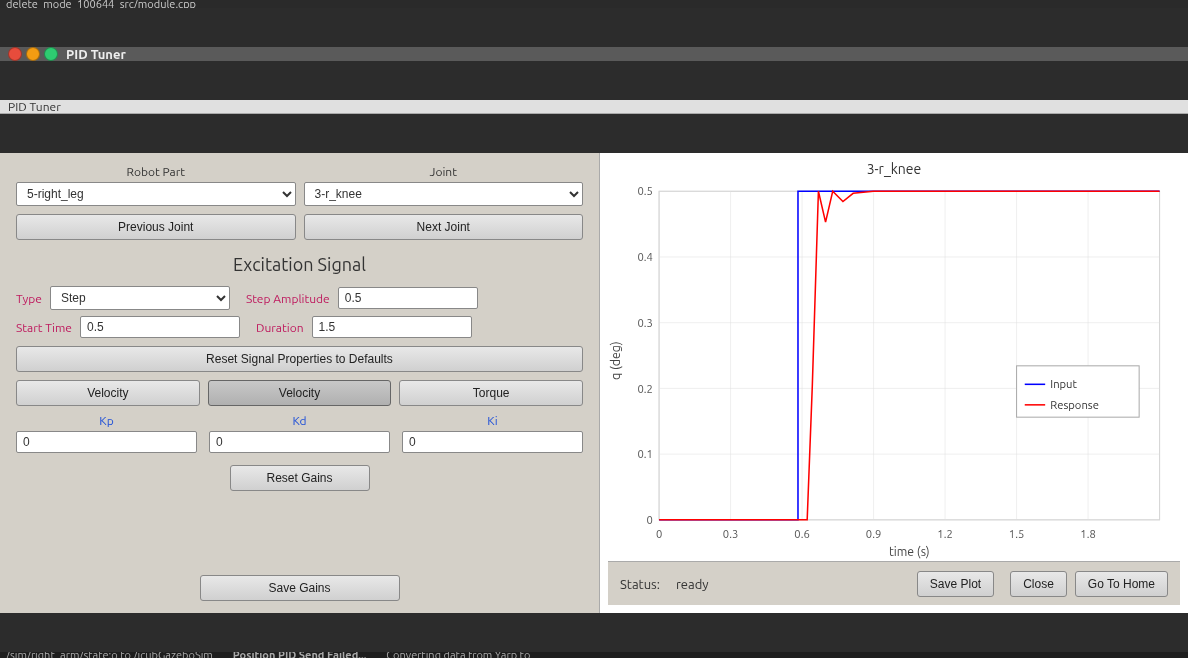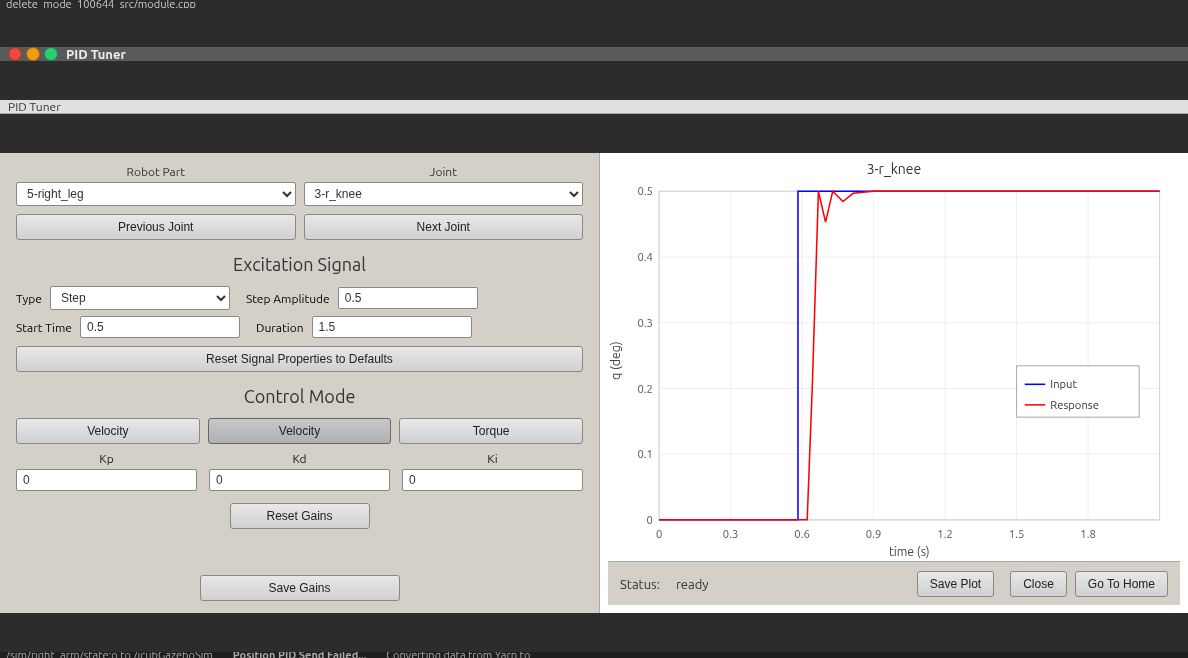--- a/index.html
+++ b/index.html
@@ -137,21 +137,21 @@
       flex-direction: column;
       gap: 6px;
     }
     .ex-row {
       display: flex;
       align-items: center;
       gap: 8px;
     }
     .ex-label {
       font-size: 12px;
-      color: #000000;
+      color: #be185d;
       white-space: nowrap;
     }
 
     
     .control-mode-row {
       display: flex;
       gap: 8px;
       justify-content: center;
     }
     .control-mode-row .btn {
@@ -169,21 +169,21 @@
       align-items: flex-end;
     }
     .gain-group {
       display: flex;
       flex-direction: column;
       gap: 4px;
       flex: 1;
     }
     .gain-label {
       font-size: 12px;
-      color: #0f172a;
+      color: #1d4ed8;
       text-align: center;
     }
     .test-gains-btn {
       background: linear-gradient(to bottom, #e8e8e8, #d0d0d0);
       border: 1px solid #888;
       border-radius: 3px;
       padding: 5px 12px;
       font-size: 12px;
       color: #222;
       cursor: pointer;
@@ -343,21 +343,20 @@
         <div class="ex-row">
           <span class="ex-label">Start Time</span>
           <input type="text" style="width: 160px;" value="0.5">
           <span class="ex-label" style="margin-left:8px;">Duration</span>
           <input type="text" style="width: 160px;" value="1.5">
         </div>
       </div>
 
       <button class="btn btn-full">Reset Signal Properties to Defaults</button>
 
-      <div class="section-title">Control Mode</div>
 
       <div class="control-mode-row">
         <button class="btn">Velocity</button>
         <button class="btn btn-active">Velocity</button>
         <button class="btn">Torque</button>
       </div>
 
       <div class="gains-row">
         <div class="gain-group">
           <div class="gain-label">Kp</div>

